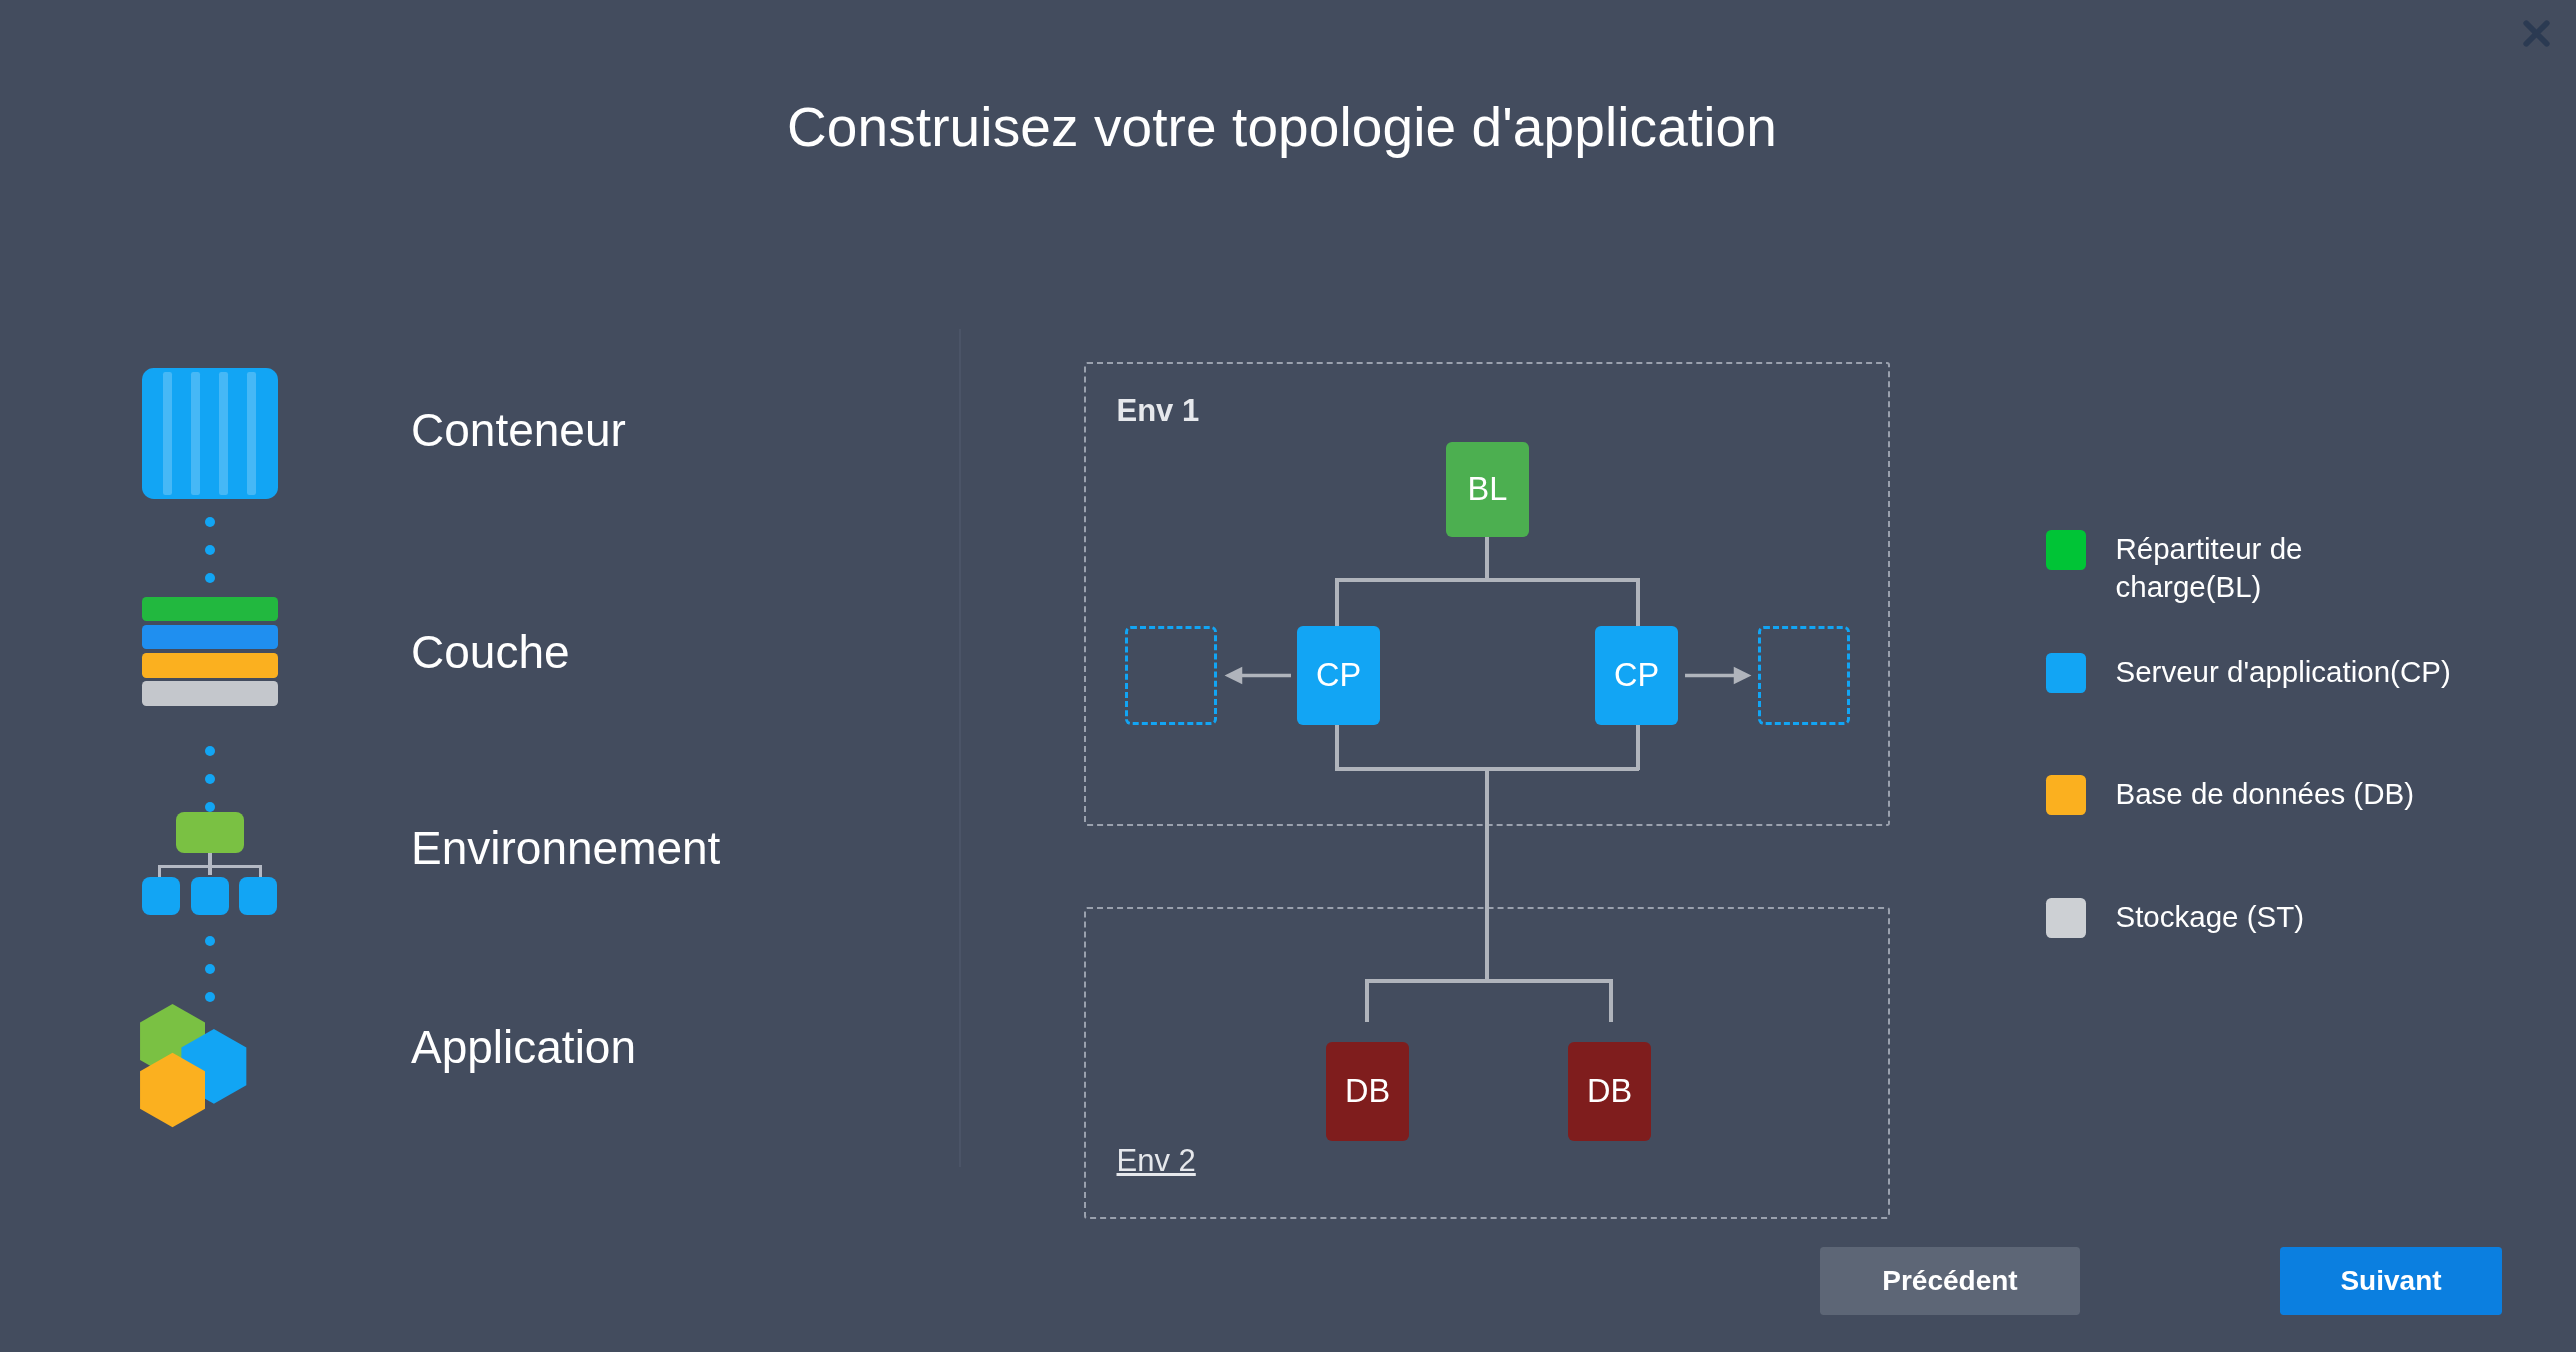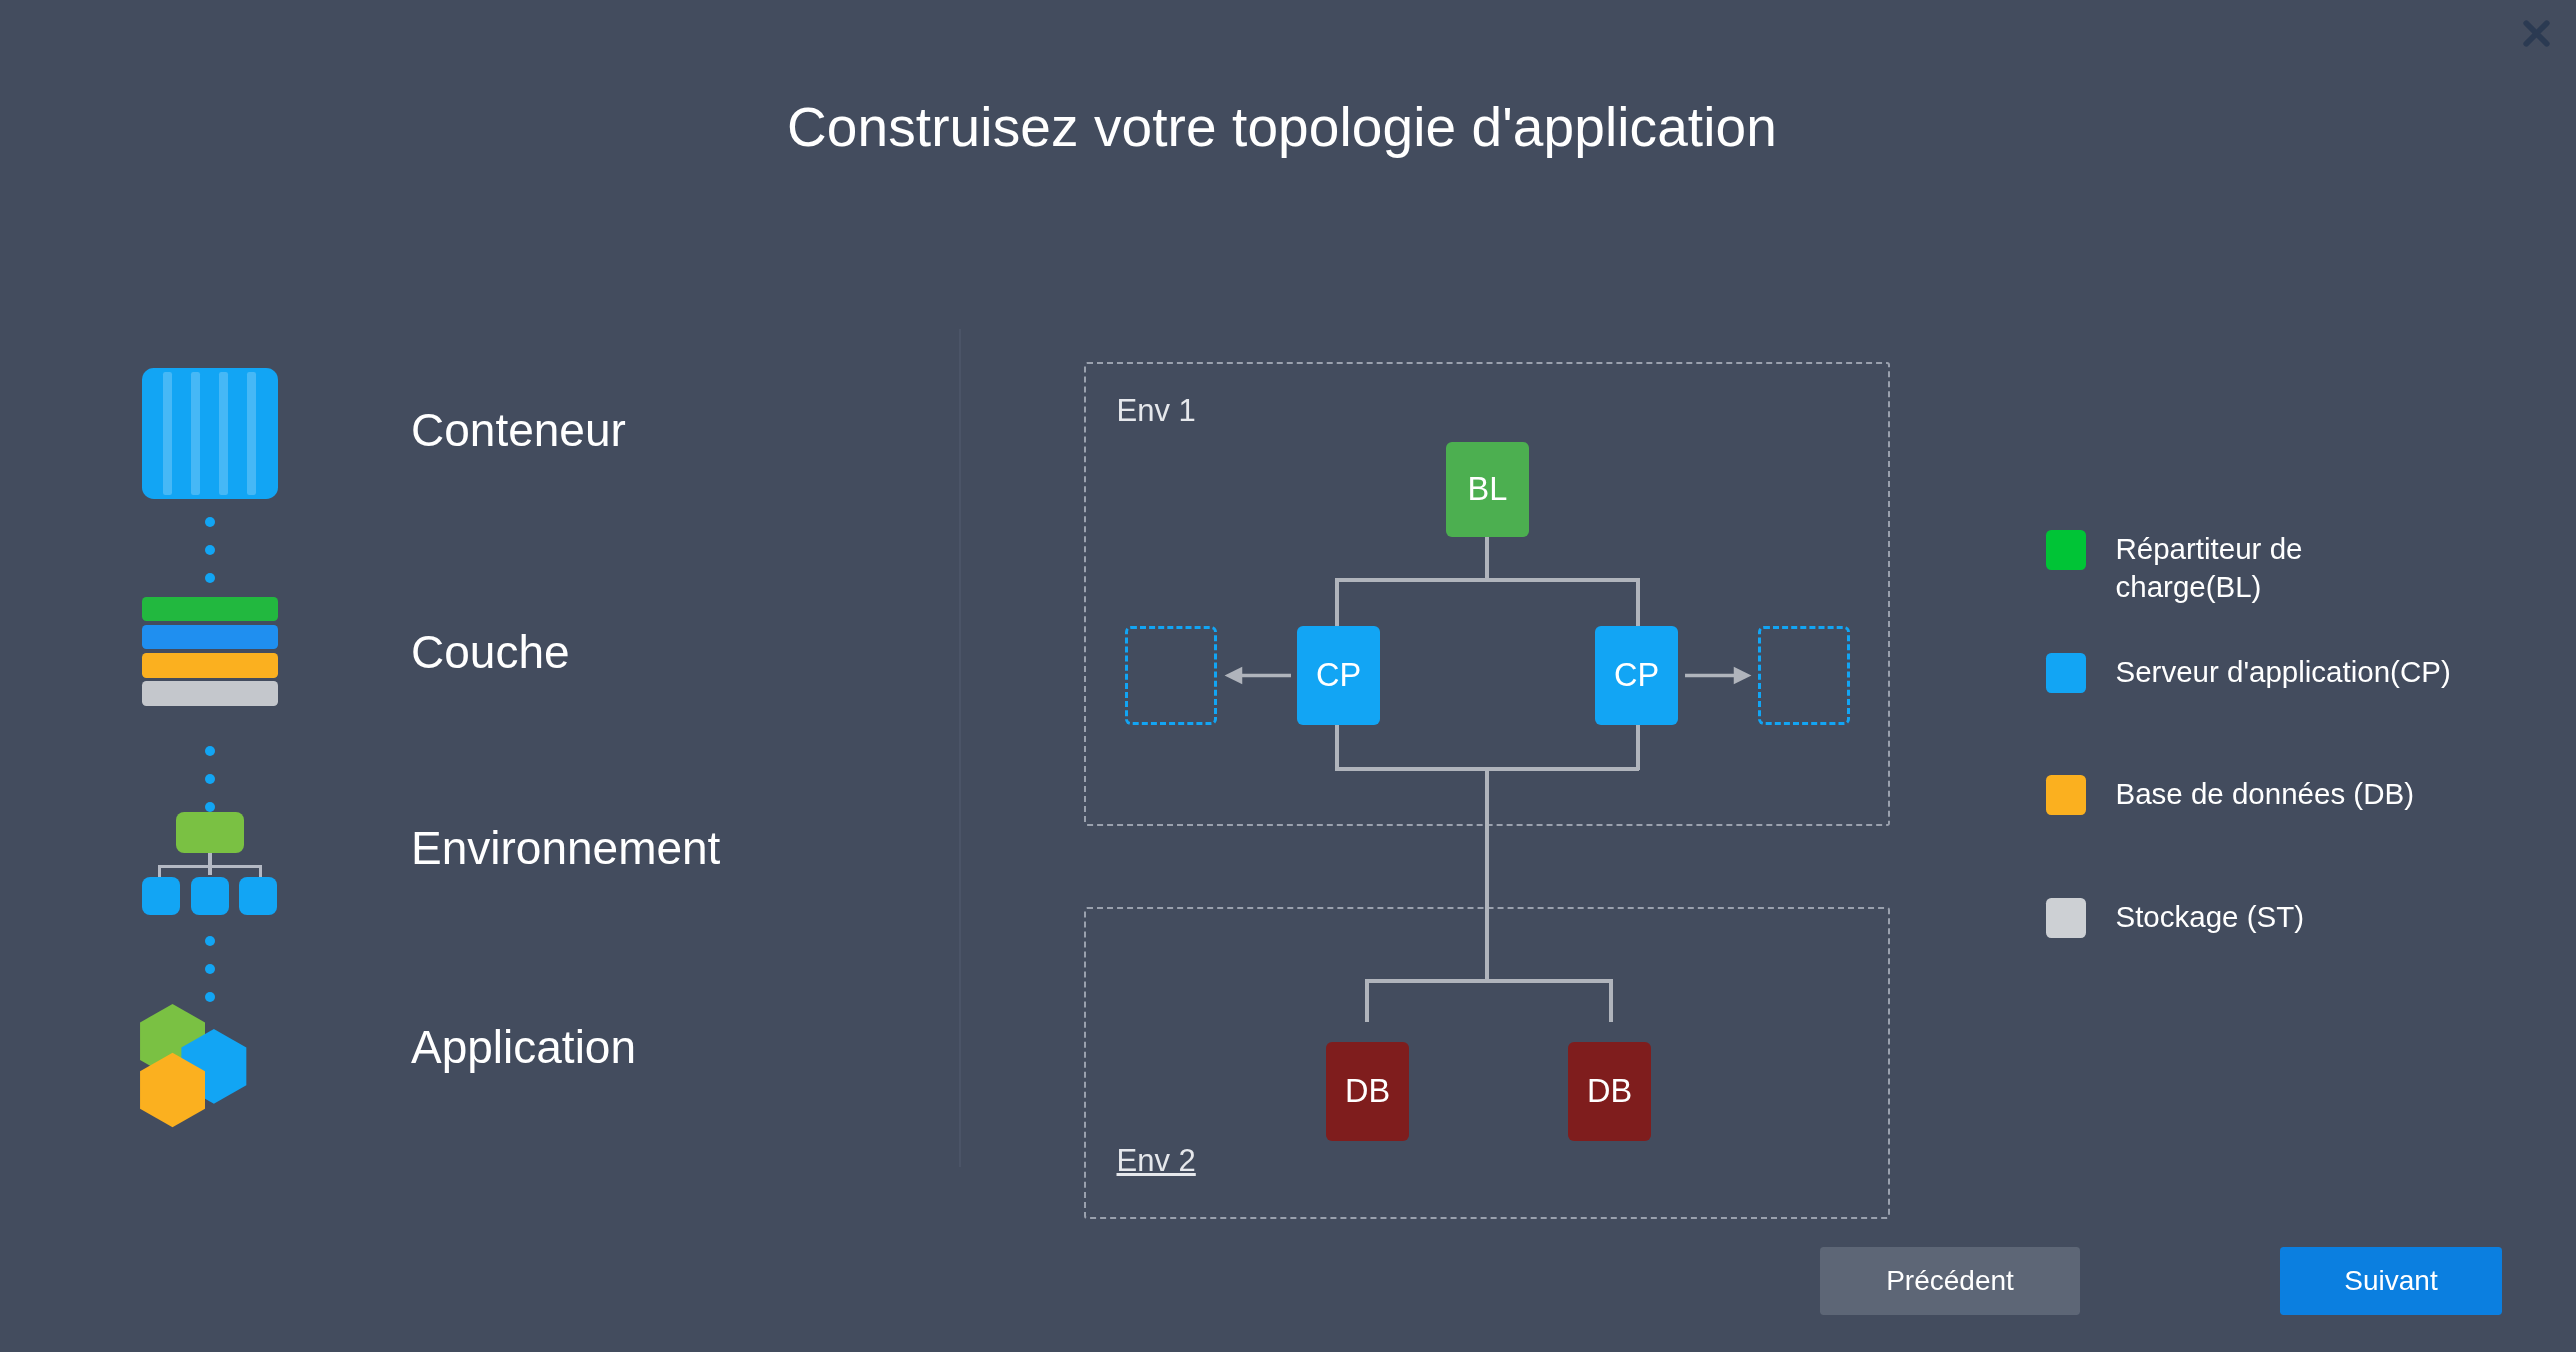--- a/index.html
+++ b/index.html
@@ -152,20 +152,21 @@
   .footer { position: absolute; left: 0; top: 1247px; width: 2576px; height: 74px; }
   .btn {
     position: absolute;
     height: 68px;
     display: flex; align-items: center; justify-content: center;
     color: #ffffff;
     font-size: 28px;
     border: none;
     cursor: pointer;
     font-family: "Liberation Sans", sans-serif;
+    font-weight: bold;
   }
   .btn-prev { right: 496px; width: 260px; background: #5d6676; border-radius: 3.7px; }
   .btn-next { right: 74px; width: 222px; background: #0b7fe0; border-radius: 3.7px; }
 </style>
 </head>
 <body>
 
 <div class="wizard-modal">
 
   <div class="close-btn">
@@ -241,21 +242,21 @@
         </svg>
       </div>
       <div class="concept-label" style="left:411px; top:1020px;">Application</div>
     </div>
 
   </div>
 
   <div class="topology">
 
     <div class="env-box" style="left:0px; top:0px; width:806px; height:464px;"></div>
-    <div class="env-label" style="left:32.5px; top:31px;">Env 1</div>
+    <div class="env-label" style="left:32.5px; top:31px;font-weight:bold;">Env 1</div>
 
     <div class="env-box" style="left:0px; top:545px; width:806px; height:312px;"></div>
     <div class="env-label" style="left:32.5px; top:235px; top:781px;text-decoration:underline;">Env 2</div>
 
     <div class="link" style="left:401px; top:171px; width:3.7px; height:46px;"></div>
     <div class="link" style="left:251px; top:216px; width:304px; height:3.7px;"></div>
     <div class="link" style="left:251px; top:216px; width:3.7px; height:50px;"></div>
     <div class="link" style="left:552px; top:216px; width:3.7px; height:50px;"></div>
 
     <div class="link" style="left:251px; top:362px; width:3.7px; height:46px;"></div>

